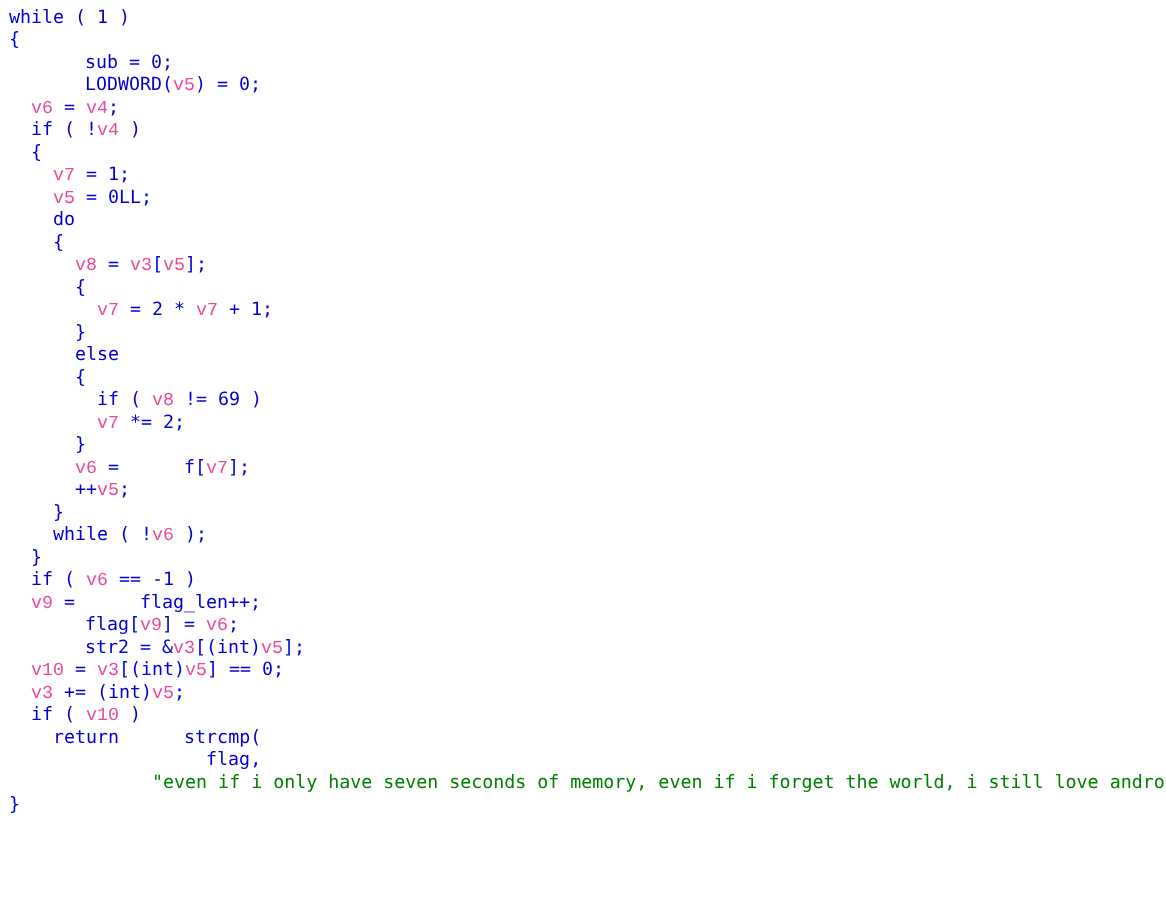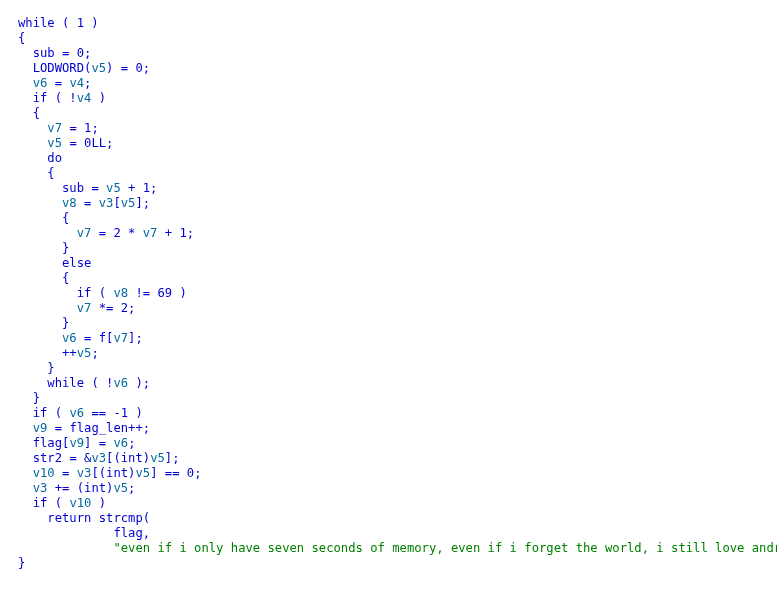--- a/index.html
+++ b/index.html
@@ -12,55 +12,54 @@
     width: 777px;
     height: 604px;
     overflow: hidden;
     font-family: "DejaVu Sans Mono", "Liberation Mono", monospace;
   }
   #pseudocode-view {
     position: relative;
     width: 777px;
     height: 604px;
     background: #ffffff;
-    padding: 16px;
+    padding: 4px;
     box-sizing: border-box;
     overflow: hidden;
   }
   .code-line {
     height: 15px;
     line-height: 15px;
     font-size: 12.2px;
     white-space: pre;
     padding-left: 2px;
     letter-spacing: 0px;
   }
   .tok { white-space: pre; }
   .kw   { color: #0000d0; }
   .pun  { color: #0000d0; }
-  .glob { color: #0000d0; }
-  .loc  { color: #0369a1; }
+  .glob { color: #0000d0; margin-left: 36px; }
+  .loc  { color: #ec4899; font-family: Liberation Mono, monospace; }
   .str  { color: #008000; }
 </style>
 </head>
 <body>
 
 <div id="pseudocode-view">
     <div class="code-line"><span class="tok kw">while ( 1 )</span></div>
     <div class="code-line"><span class="tok pun">{</span></div>
     <div class="code-line"><span class="tok">  </span><span class="tok glob">sub</span><span class="tok pun"> = 0;</span></div>
     <div class="code-line"><span class="tok">  </span><span class="tok glob">LODWORD</span><span class="tok pun">(</span><span class="tok loc">v5</span><span class="tok pun">) = 0;</span></div>
     <div class="code-line"><span class="tok">  </span><span class="tok loc">v6</span><span class="tok pun"> = </span><span class="tok loc">v4</span><span class="tok pun">;</span></div>
     <div class="code-line"><span class="tok">  </span><span class="tok kw">if ( !</span><span class="tok loc">v4</span><span class="tok pun"> )</span></div>
     <div class="code-line"><span class="tok">  </span><span class="tok pun">{</span></div>
     <div class="code-line"><span class="tok">    </span><span class="tok loc">v7</span><span class="tok pun"> = 1;</span></div>
     <div class="code-line"><span class="tok">    </span><span class="tok loc">v5</span><span class="tok pun"> = 0LL;</span></div>
     <div class="code-line"><span class="tok">    </span><span class="tok kw">do</span></div>
     <div class="code-line"><span class="tok">    </span><span class="tok pun">{</span></div>
-    <div class="code-line"><span class="tok">      </span><span class="tok glob">sub</span><span class="tok pun"> = </span><span class="tok loc">v5</span><span class="tok pun"> + 1;</span></div>
     <div class="code-line"><span class="tok">      </span><span class="tok loc">v8</span><span class="tok pun"> = </span><span class="tok loc">v3</span><span class="tok pun">[</span><span class="tok loc">v5</span><span class="tok pun">];</span></div>
     <div class="code-line"><span class="tok">      </span><span class="tok pun">{</span></div>
     <div class="code-line"><span class="tok">        </span><span class="tok loc">v7</span><span class="tok pun"> = 2 * </span><span class="tok loc">v7</span><span class="tok pun"> + 1;</span></div>
     <div class="code-line"><span class="tok">      </span><span class="tok pun">}</span></div>
     <div class="code-line"><span class="tok">      </span><span class="tok kw">else</span></div>
     <div class="code-line"><span class="tok">      </span><span class="tok pun">{</span></div>
     <div class="code-line"><span class="tok">        </span><span class="tok kw">if ( </span><span class="tok loc">v8</span><span class="tok pun"> != 69 )</span></div>
     <div class="code-line"><span class="tok">        </span><span class="tok loc">v7</span><span class="tok pun"> *= 2;</span></div>
     <div class="code-line"><span class="tok">      </span><span class="tok pun">}</span></div>
     <div class="code-line"><span class="tok">      </span><span class="tok loc">v6</span><span class="tok pun"> = </span><span class="tok glob">f</span><span class="tok pun">[</span><span class="tok loc">v7</span><span class="tok pun">];</span></div>

